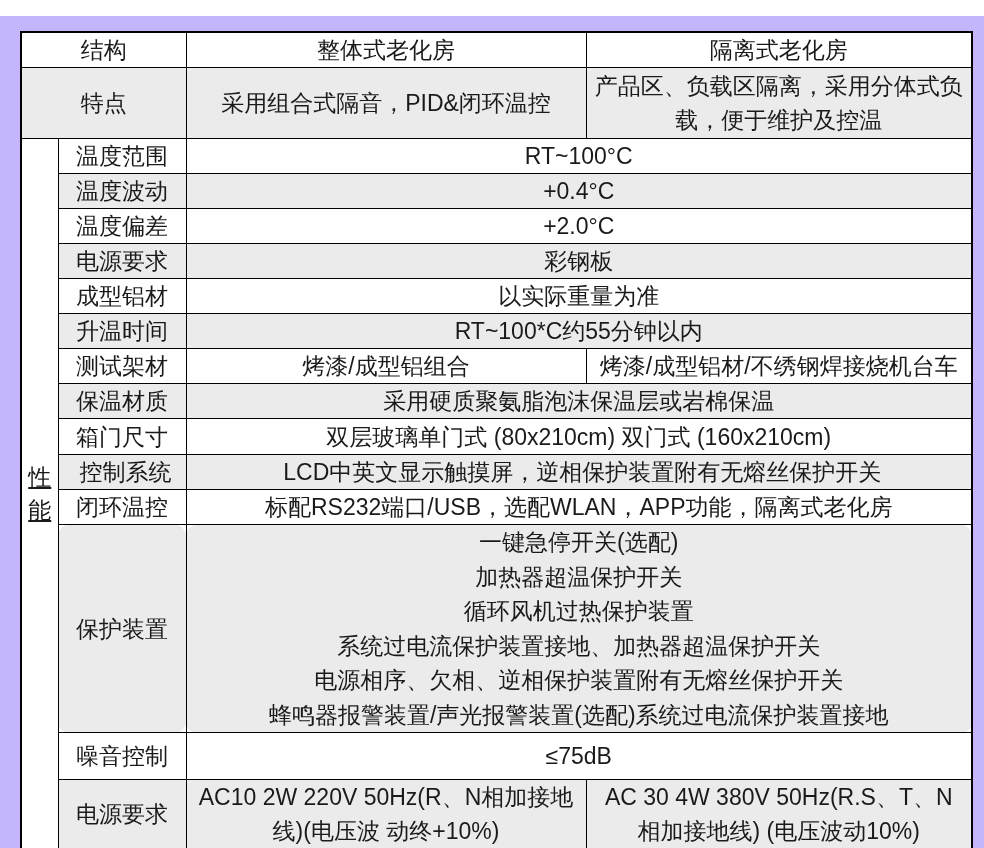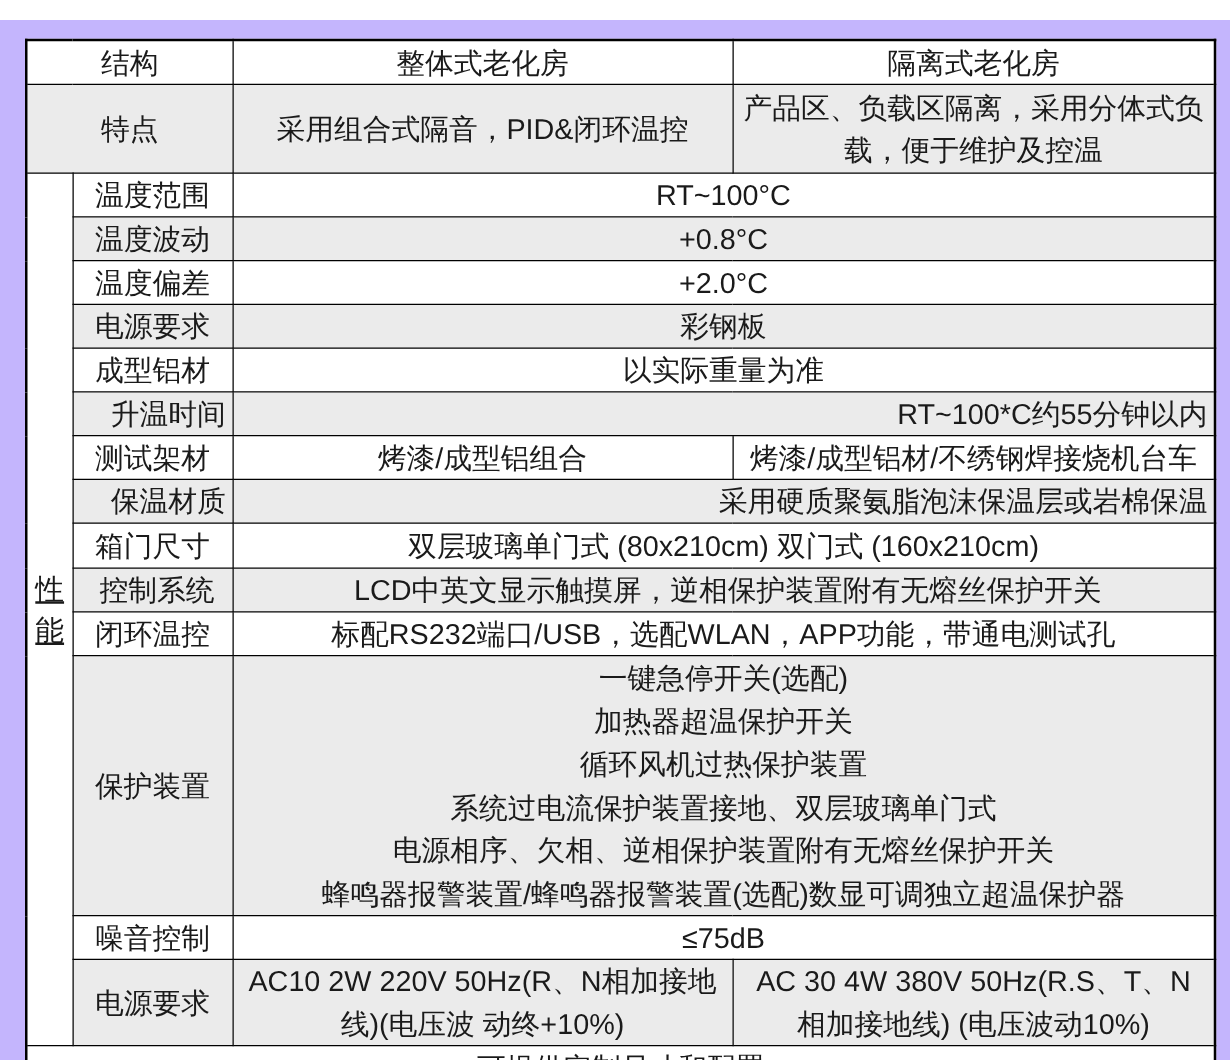--- a/index.html
+++ b/index.html
@@ -43,26 +43,26 @@
     width: 37px;
     padding: 0 2px;
     word-break: break-all;
     line-height: 33px;
     text-decoration: underline;
   }
   
   tr.h-header  td { height: 35px; }
   tr.h-feature td { height: 71px; }
   tr.h-std     td { height: 33px; }
-  tr.h-std34   td { height: 34px; text-align: right; }
+  tr.h-std34   td { height: 34px; }
   tr.h-door    td { height: 36px; }
   tr.h-ctrl    td { height: 24px; padding-left: 12px; }
   tr.h-iface   td { height: 30px; }
-  tr.h-protect td { height: 207px; }
-  tr.h-noise   td { height: 35px; }
+  tr.h-protect td { height: 207px; border-radius: 11px; }
+  tr.h-noise   td { height: 47px; }
   tr.h-power   td { height: 67px; }
   tr.h-footer  td { height: 31px; }
   td.wrap { line-height: 34px; padding: 0 8px; }
   .protect-lines div { line-height: 34.5px; }
   .bottom-divider {
     position: absolute;
     left: 0;
     bottom: 2px;
     width: 984px;
     height: 1px;
@@ -95,21 +95,21 @@
     </tr>
 
     <tr class="h-std">
       <td class="perf" rowspan="14">性能</td>
       <td>温度范围</td>
       <td colspan="2">RT~100°C</td>
     </tr>
 
     <tr class="h-std gray">
       <td>温度波动</td>
-      <td colspan="2">+0.8°C</td>
+      <td colspan="2">+0.4°C</td>
     </tr>
 
     <tr class="h-std">
       <td>温度偏差</td>
       <td colspan="2">+2.0°C</td>
     </tr>
 
     <tr class="h-std gray">
       <td>电源要求</td>
       <td colspan="2">彩钢板</td>
@@ -141,33 +141,33 @@
       <td colspan="2">双层玻璃单门式 (80x210cm) 双门式 (160x210cm)</td>
     </tr>
 
     <tr class="h-ctrl gray">
       <td>控制系统</td>
       <td colspan="2">LCD中英文显示触摸屏，逆相保护装置附有无熔丝保护开关</td>
     </tr>
 
     <tr class="h-iface">
       <td>闭环温控</td>
-      <td colspan="2">标配RS232端口/USB，选配WLAN，APP功能，带通电测试孔</td>
+      <td colspan="2">标配RS232端口/USB，选配WLAN，APP功能，隔离式老化房</td>
     </tr>
 
     <tr class="h-protect gray">
       <td>保护装置</td>
       <td colspan="2">
         <div class="protect-lines">
           <div>一键急停开关(选配)</div>
           <div>加热器超温保护开关</div>
           <div>循环风机过热保护装置</div>
-          <div>系统过电流保护装置接地、双层玻璃单门式</div>
+          <div>系统过电流保护装置接地、加热器超温保护开关</div>
           <div>电源相序、欠相、逆相保护装置附有无熔丝保护开关</div>
-          <div>蜂鸣器报警装置/蜂鸣器报警装置(选配)数显可调独立超温保护器</div>
+          <div>蜂鸣器报警装置/声光报警装置(选配)系统过电流保护装置接地</div>
         </div>
       </td>
     </tr>
 
     <tr class="h-noise">
       <td>噪音控制</td>
       <td colspan="2">≤75dB</td>
     </tr>
 
     <tr class="h-power gray">

